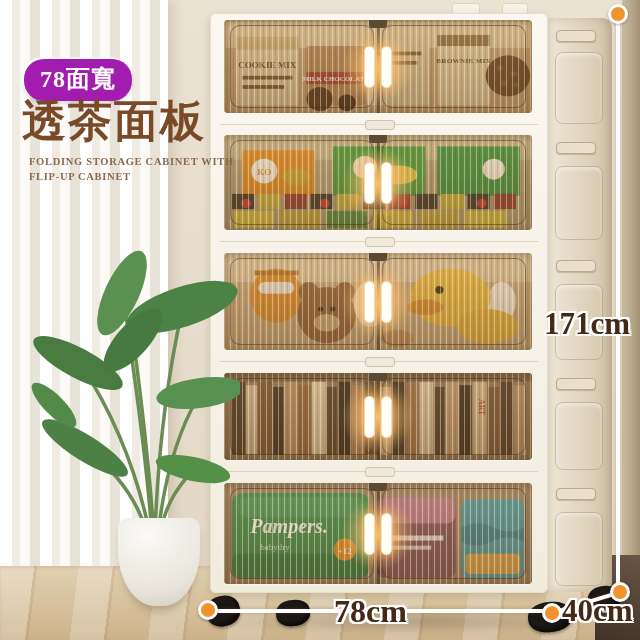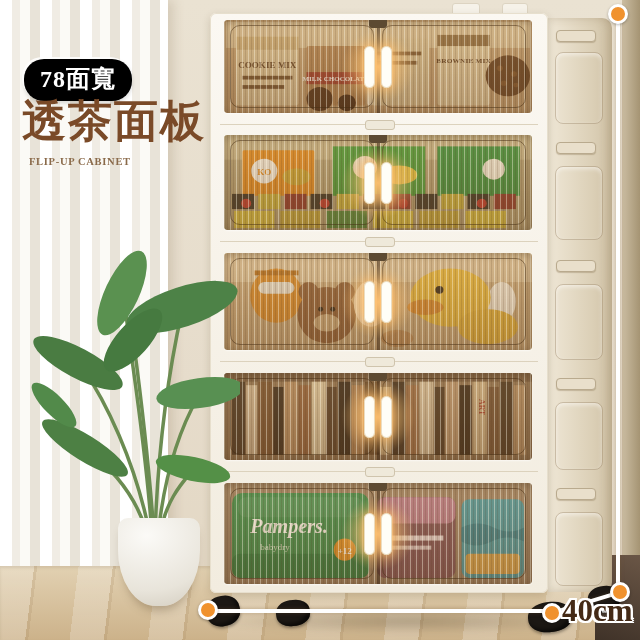--- a/index.html
+++ b/index.html
@@ -333,21 +333,24 @@
   </svg>
   <div class="pot"></div>
 
   <div class="dim-line" style="left:616px;top:14px;width:4px;height:578px"></div>
   <div class="dim-line" style="left:208px;top:609px;width:344px;height:4px"></div>
   <div class="dim-line" style="left:552px;top:611px;width:71px;height:4px;transform:rotate(-17deg);transform-origin:0 50%"></div>
   <div class="dot" style="left:618px;top:14px"></div>
   <div class="dot" style="left:620px;top:592px"></div>
   <div class="dot" style="left:552px;top:613px"></div>
   <div class="dot" style="left:208px;top:610px"></div>
+  <div class="dim-label" style="left:544px;top:308px;font-size:31px">171cm</div>
+  <div class="dim-label" style="left:334px;top:595px;font-size:32px">78cm</div>
   <div class="dim-label" style="left:562px;top:595px;font-size:31px">40cm</div>
 
-  <div class="badge" style="background:#000000">78面寬</div>
+  <div class="badge" style="background:#a21caf">78面寬</div>
   <div class="main-title" style="color:#7a4a28">透茶面板</div>
   <div class="subtitle" style="color:#8a6a4a">
+    <div>FOLDING STORAGE CABINET WITH</div>
     <div>FLIP-UP CABINET</div>
   </div>
 
 </div>
 
 </body></html>

